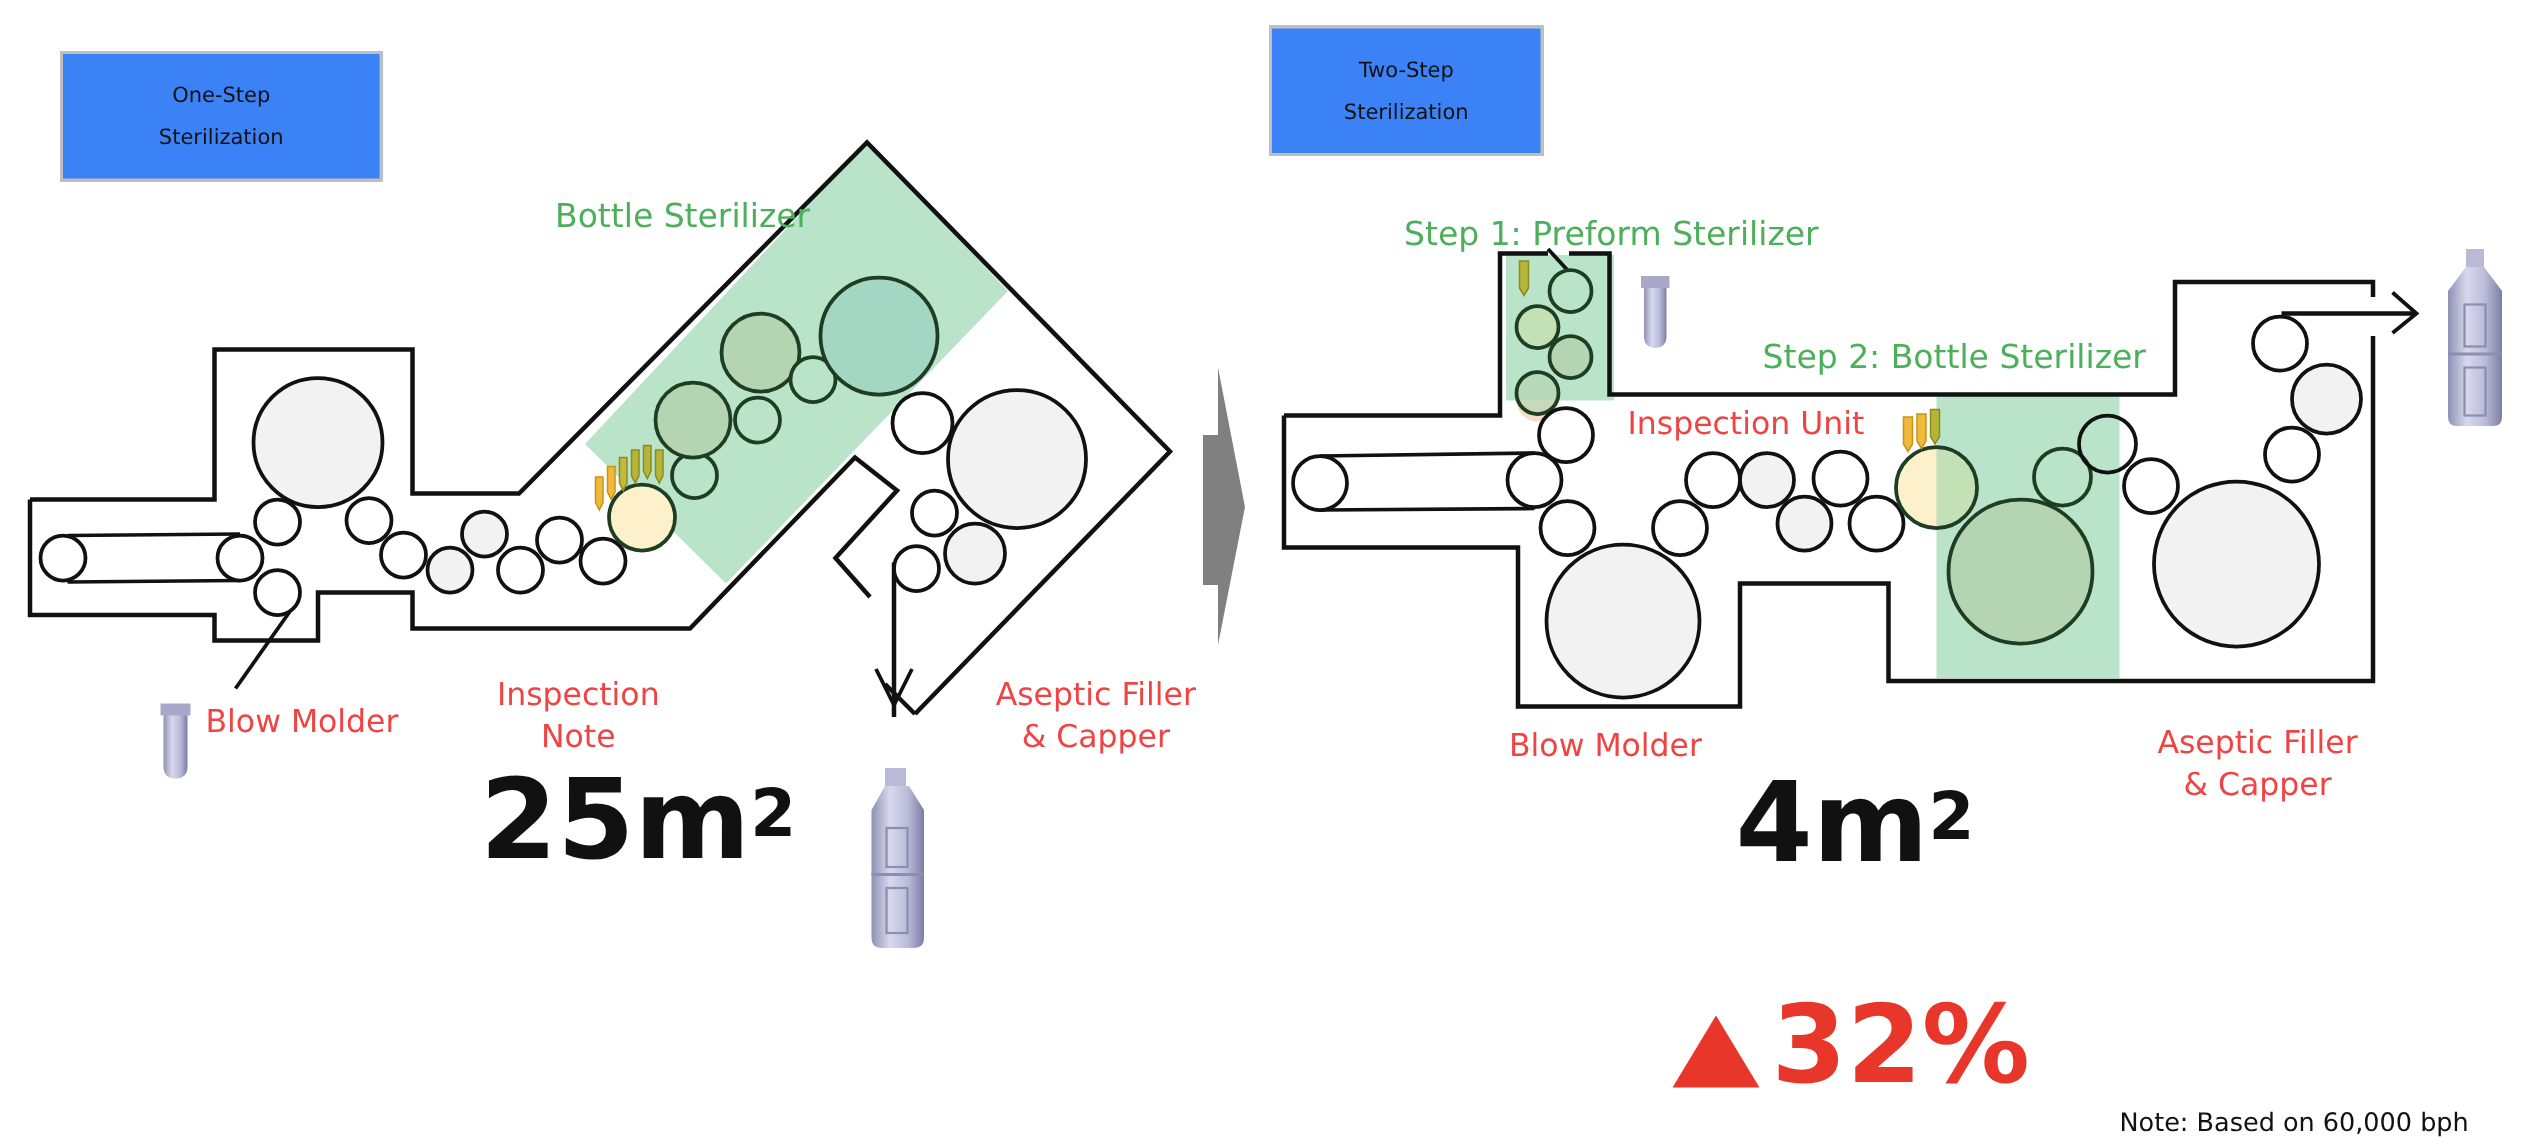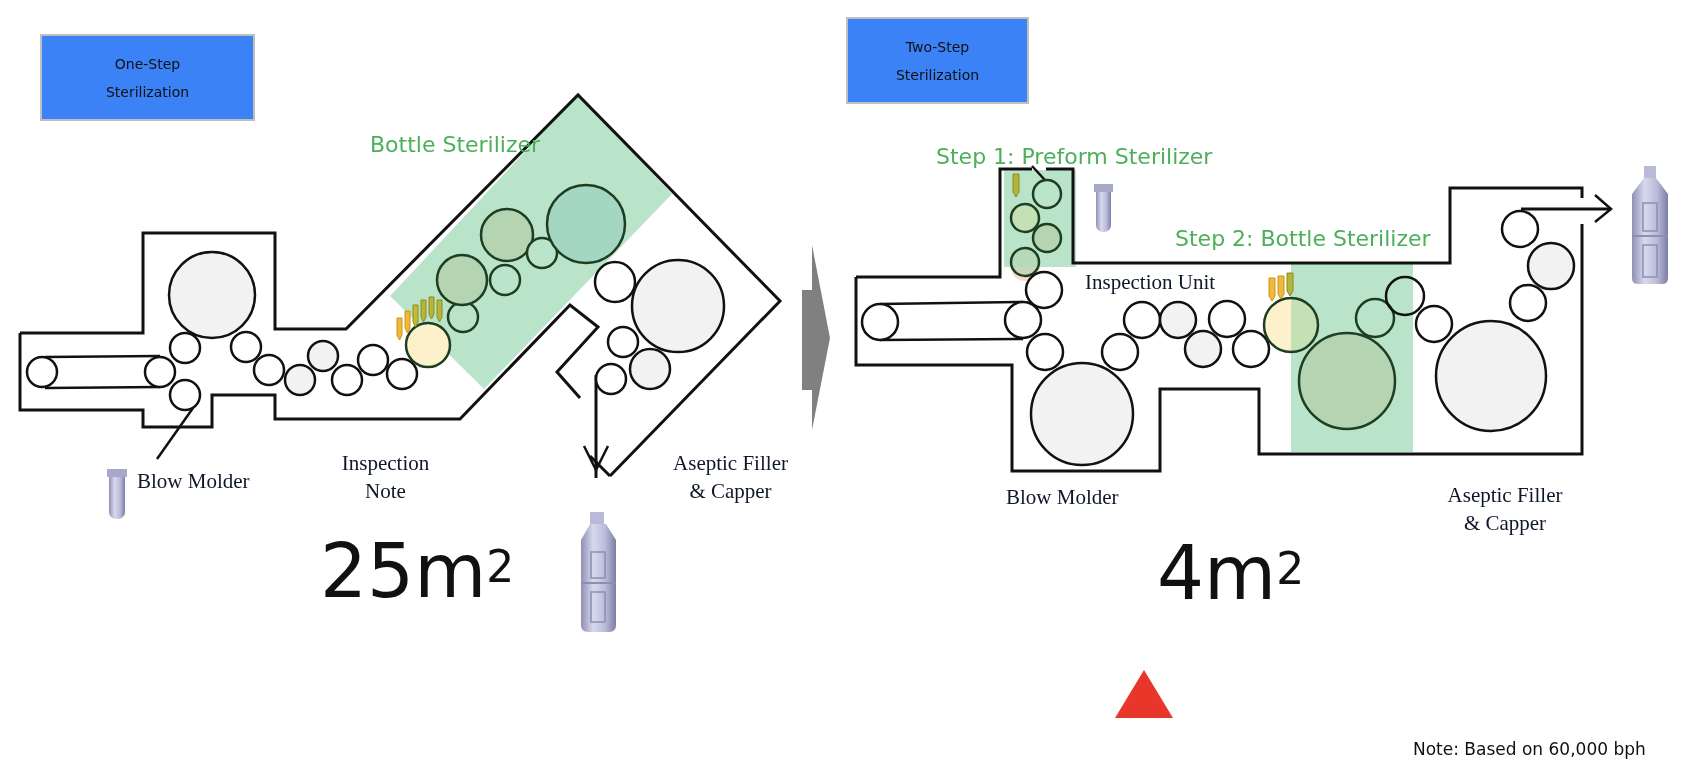--- a/index.html
+++ b/index.html
@@ -1,21 +1,21 @@
 <!DOCTYPE html>
 <html><head>
 <meta charset="utf-8">
 <style>
   html,body{margin:0;padding:0;background:#fff;}
   body{width:1689px;height:764px;position:relative;overflow:hidden;font-family:"DejaVu Sans","Liberation Sans",sans-serif;color:#111;}
   .title-box{position:absolute;background:#3b82f6;border:2px solid #bfbfbf;box-sizing:border-box;display:flex;align-items:center;justify-content:center;text-align:center;font-size:14px;line-height:28px;color:#111;}
   .green-label{position:absolute;color:#4caf5a;font-size:22px;white-space:nowrap;}
-  .label{position:absolute;font-size:21px;line-height:28px;color:#0f172a;white-space:nowrap;font-family:Liberation Serif, serif;}
+  .label{position:absolute;font-size:21px;line-height:28px;color:#ef4444;white-space:nowrap;}
   .label.center{text-align:center;margin-top:20px;}
-  .area{position:absolute;font-weight:normal;font-size:74px;line-height:74px;color:#111;white-space:nowrap;font-family:"DejaVu Sans","Liberation Sans",sans-serif;margin-top:24px;}
+  .area{position:absolute;font-weight:bold;font-size:74px;line-height:74px;color:#111;white-space:nowrap;font-family:"DejaVu Sans","Liberation Sans",sans-serif;}
   .area sup{font-size:44px;vertical-align:top;position:relative;top:-4px;}
   .reduction{position:absolute;font-weight:bold;font-size:72px;line-height:72px;color:#e8372a;white-space:nowrap;display:flex;align-items:center;}
   .reduction .tri{width:0;height:0;border-left:29px solid transparent;border-right:29px solid transparent;border-bottom:48px solid #e8372a;margin-right:8px;margin-top:10px;}
   .note{position:absolute;font-size:17px;color:#111;white-space:nowrap;}
   svg{position:absolute;left:0;top:0;}
 </style>
 </head>
 <body>
 
 <svg width="1689" height="764" viewBox="0 0 1689 764">
@@ -212,15 +212,16 @@
   <div>Aseptic Filler</div>
   <div>&amp; Capper</div>
 </div>
 
 <div class="area" style="left:1157px;top:512px;">
   <span>4m</span><sup>2</sup>
 </div>
 
 <div class="reduction" style="left:1115px;top:660px;">
   <span class="tri"></span>
+  <span>32%</span>
 </div>
 
 <div class="note" style="left:1413px;top:719px;margin-top:20px;">Note: Based on 60,000 bph</div>
 
 </body></html>

